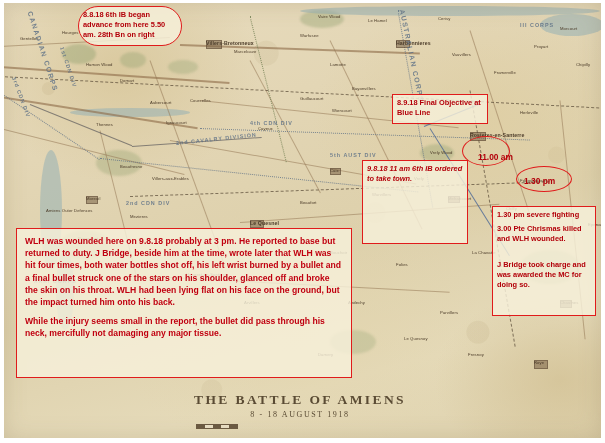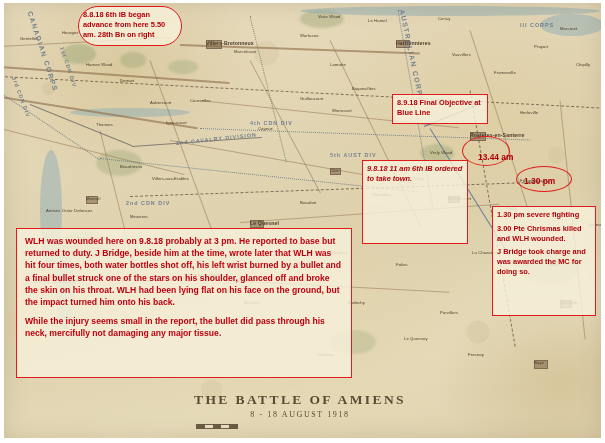--- a/index.html
+++ b/index.html
@@ -352,26 +352,26 @@
   <div class="note" style="left:392px; top:94px; width:96px; height:30px;">
     <span>8.9.18 Final Objective at Blue Line</span>
   </div>
 
   <div class="note" style="left:362px; top:160px; width:106px; height:84px;">
     <div style="margin-bottom:6px;font-style:italic;">9.8.18 11 am 6th IB ordered to take town.</div>
   </div>
 
   <div class="note" style="left:492px; top:206px; width:104px; height:110px;">
     <div style="margin-bottom:4px;">1.30 pm severe fighting</div>
-    <div style="margin-bottom:4px;">3.00 Pte Chrismas killed and WLH wounded.</div>
+    <div style="margin-bottom:17px;">3.00 Pte Chrismas killed and WLH wounded.</div>
     <div>J Bridge took charge and was awarded the MC for doing so.</div>
   </div>
 
   <div class="ring" style="left:462px; top:136px; width:48px; height:30px;"></div>
-  <div class="time-label" style="left:478px; top:152px;">13.44 am</div>
+  <div class="time-label" style="left:478px; top:152px;">11.00 am</div>
 
   <div class="ring" style="left:516px; top:166px; width:56px; height:26px;"></div>
   <div class="time-label" style="left:524px; top:176px;">1.30 pm</div>
 
   <div class="note note-big" style="left:16px; top:228px; width:336px; height:150px; padding:6px 8px;">
     <p>WLH was wounded here on 9.8.18 probably at 3 pm. He reported to base but returned to duty. J Bridge, beside him at the time, wrote later that WLH was hit four times, both water bottles shot off, his left wrist burned by a bullet and a final bullet struck one of the stars on his shoulder, glanced off and broke the skin on his throat. WLH had been lying flat on his face on the ground, but the impact turned him onto his back.</p>
     <p>While the injury seems small in the report, the bullet did pass through his neck, mercifully not damaging any major tissue.</p>
   </div>
 
 </div>

